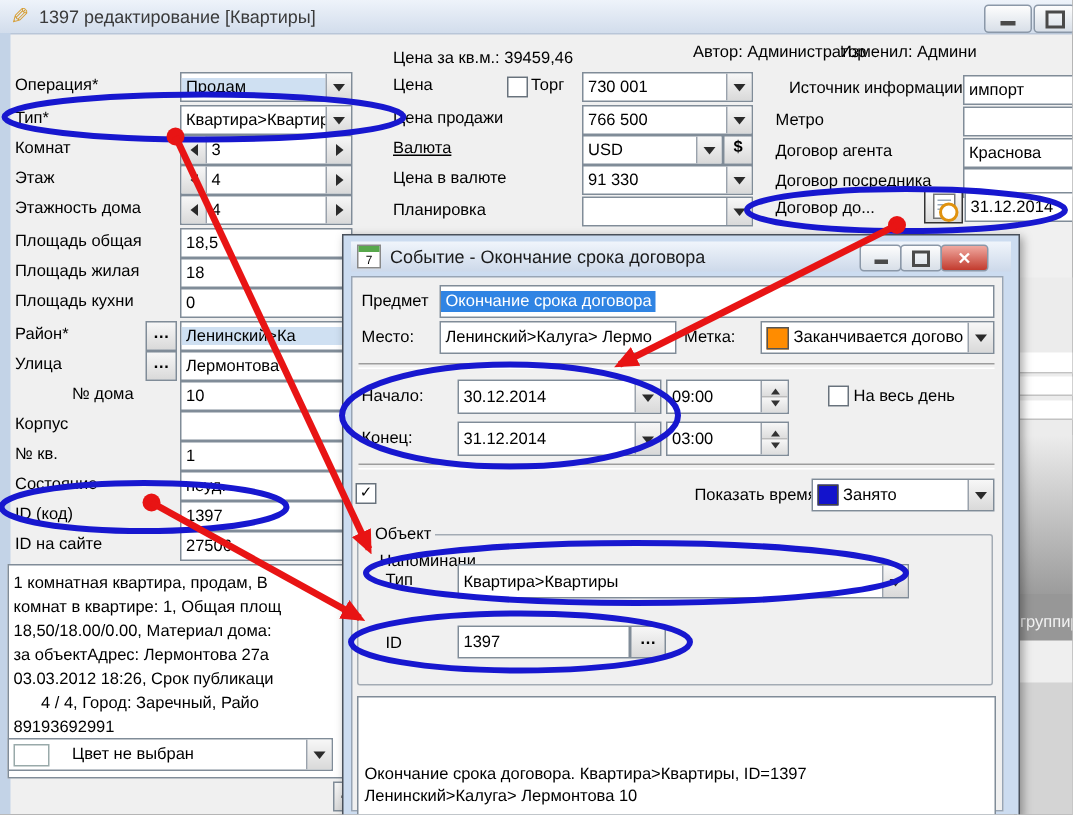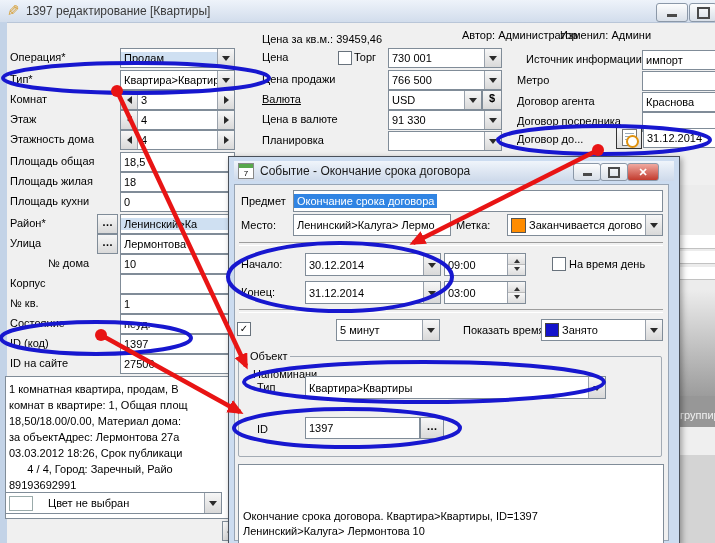--- a/index.html
+++ b/index.html
@@ -302,21 +302,21 @@
       <span style="display:flex;flex-direction:column;flex:0 0 17px;align-self:stretch;border-left:1px solid #9aa2ac;">
         <i style="flex:1;background:linear-gradient(#f7f7f7,#ddd);display:flex;align-items:center;justify-content:center;">
             <u style="width:0;height:0;border:3px solid transparent;border-bottom:4px solid #333;"></u>
           </i>
         <i style="flex:1;background:linear-gradient(#f7f7f7,#ddd);border-top:1px solid #bbb;display:flex;align-items:center;justify-content:center;">
             <u style="width:0;height:0;border:3px solid transparent;border-top:4px solid #333;"></u>
           </i>
       </span>
     </div>
     <div class="abs cb" style="left:323px;top:100px;"></div>
-    <div class="abs lbl" style="left:340px;top:101px;">На время день</div>
+    <div class="abs lbl" style="left:340px;top:101px;">На весь день</div>
 
     <div class="abs lbl" style="left:12px;top:129px;">Конец:</div>
     <div class="abs fld" style="left:76px;top:124px;width:134px;height:21px;">
         <span class="val">31.12.2014</span>
         <span class="cbtn">
           <i class="tri-d"></i>
         </span>
       </div>
     <div class="abs fld" style="left:215px;top:124px;width:80px;height:21px;">
         <span class="val">03:00</span>
@@ -327,26 +327,20 @@
         <i style="flex:1;background:linear-gradient(#f7f7f7,#ddd);border-top:1px solid #bbb;display:flex;align-items:center;justify-content:center;">
             <u style="width:0;height:0;border:3px solid transparent;border-top:4px solid #333;"></u>
           </i>
       </span>
     </div>
 
     <div class="abs sepline" style="left:10px;top:152px;width:424px;"></div>
 
     <div class="abs cb" style="left:8px;top:165px;">✓</div>
     <div class="abs lbl" style="left:24px;top:167px;width:82px;overflow:hidden;white-space:nowrap;margin-top:44px;">Напоминани</div>
-    <div class="abs fld" style="left:107px;top:162px;width:102px;height:20px;">
-        <span class="val">5 минут</span>
-        <span class="cbtn">
-          <i class="tri-d"></i>
-        </span>
-      </div>
     <div class="abs lbl" style="left:234px;top:167px;width:78px;overflow:hidden;white-space:nowrap;">Показать время</div>
     <div class="abs fld" style="left:312px;top:162px;width:120px;height:20px;">
       <span style="width: 12px; height: 12px; border: 1px solid rgb(68, 68, 68); margin-left: 3px; flex: 0 0 12px; background: rgb(19, 19, 204);"></span>
       <span class="val">Занято</span>
       <span class="cbtn">
           <i class="tri-d"></i>
         </span>
     </div>
 
     <div class="abs grp" style="left:9px;top:199px;width:422px;height:99px;"></div>

